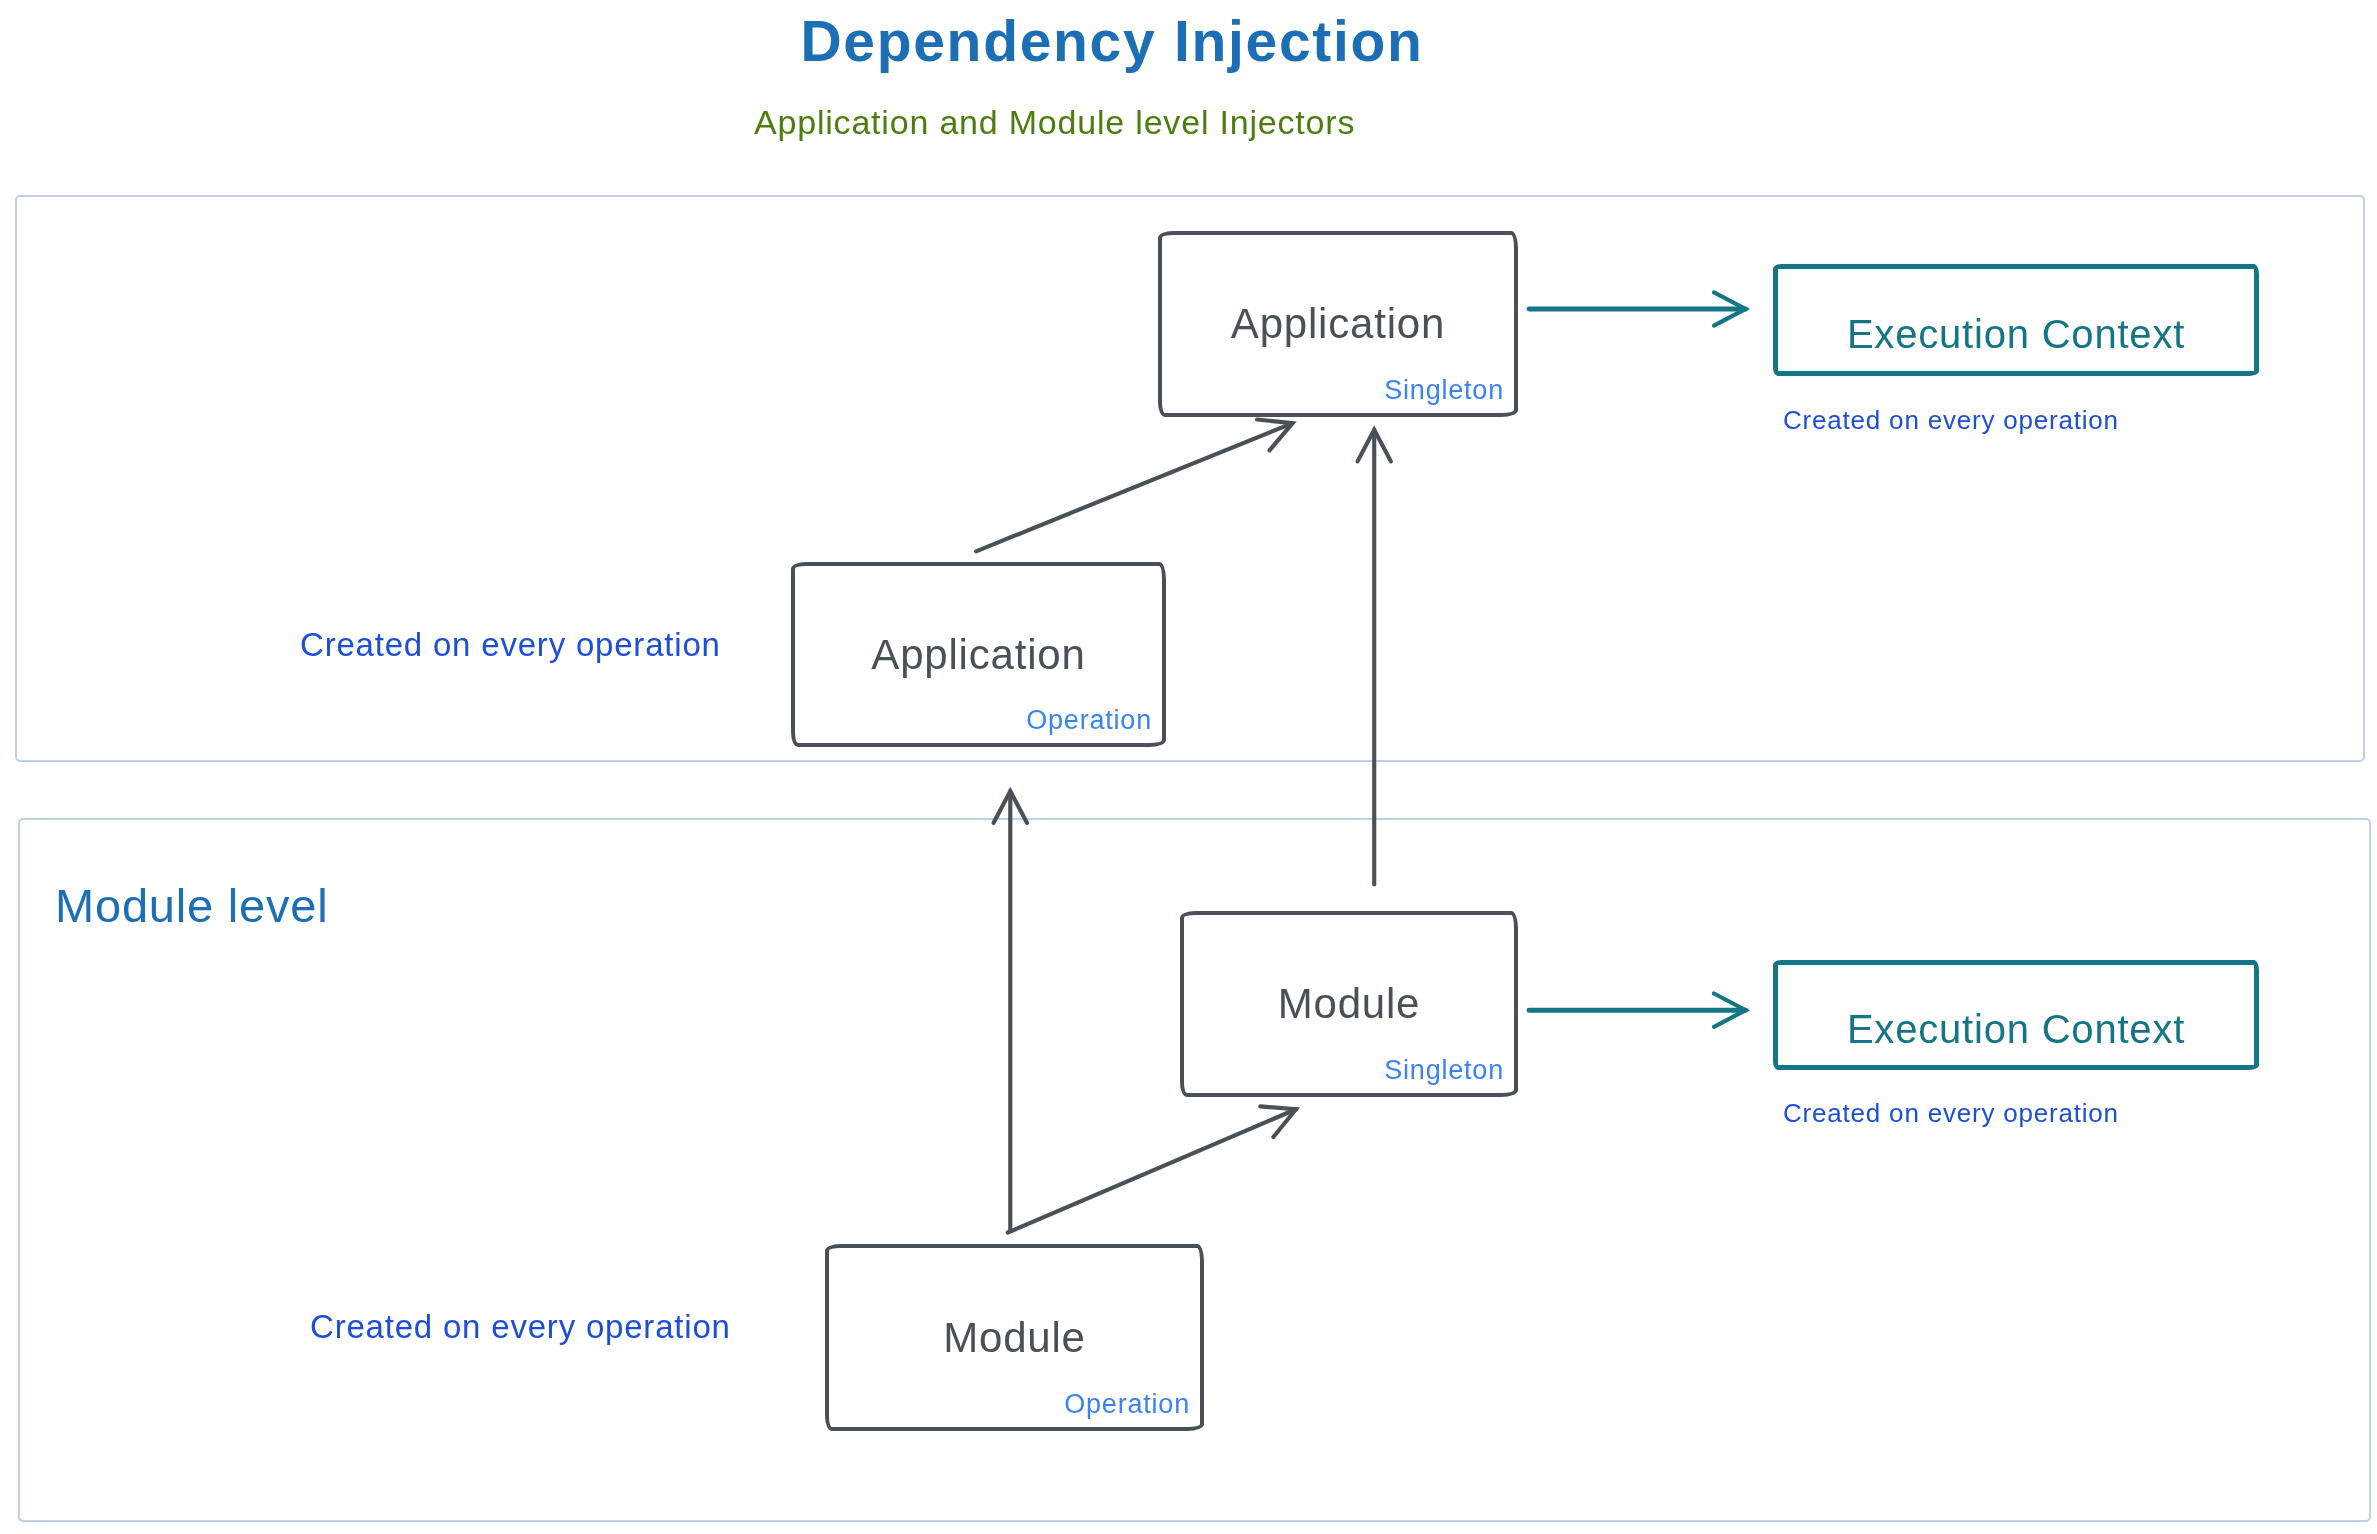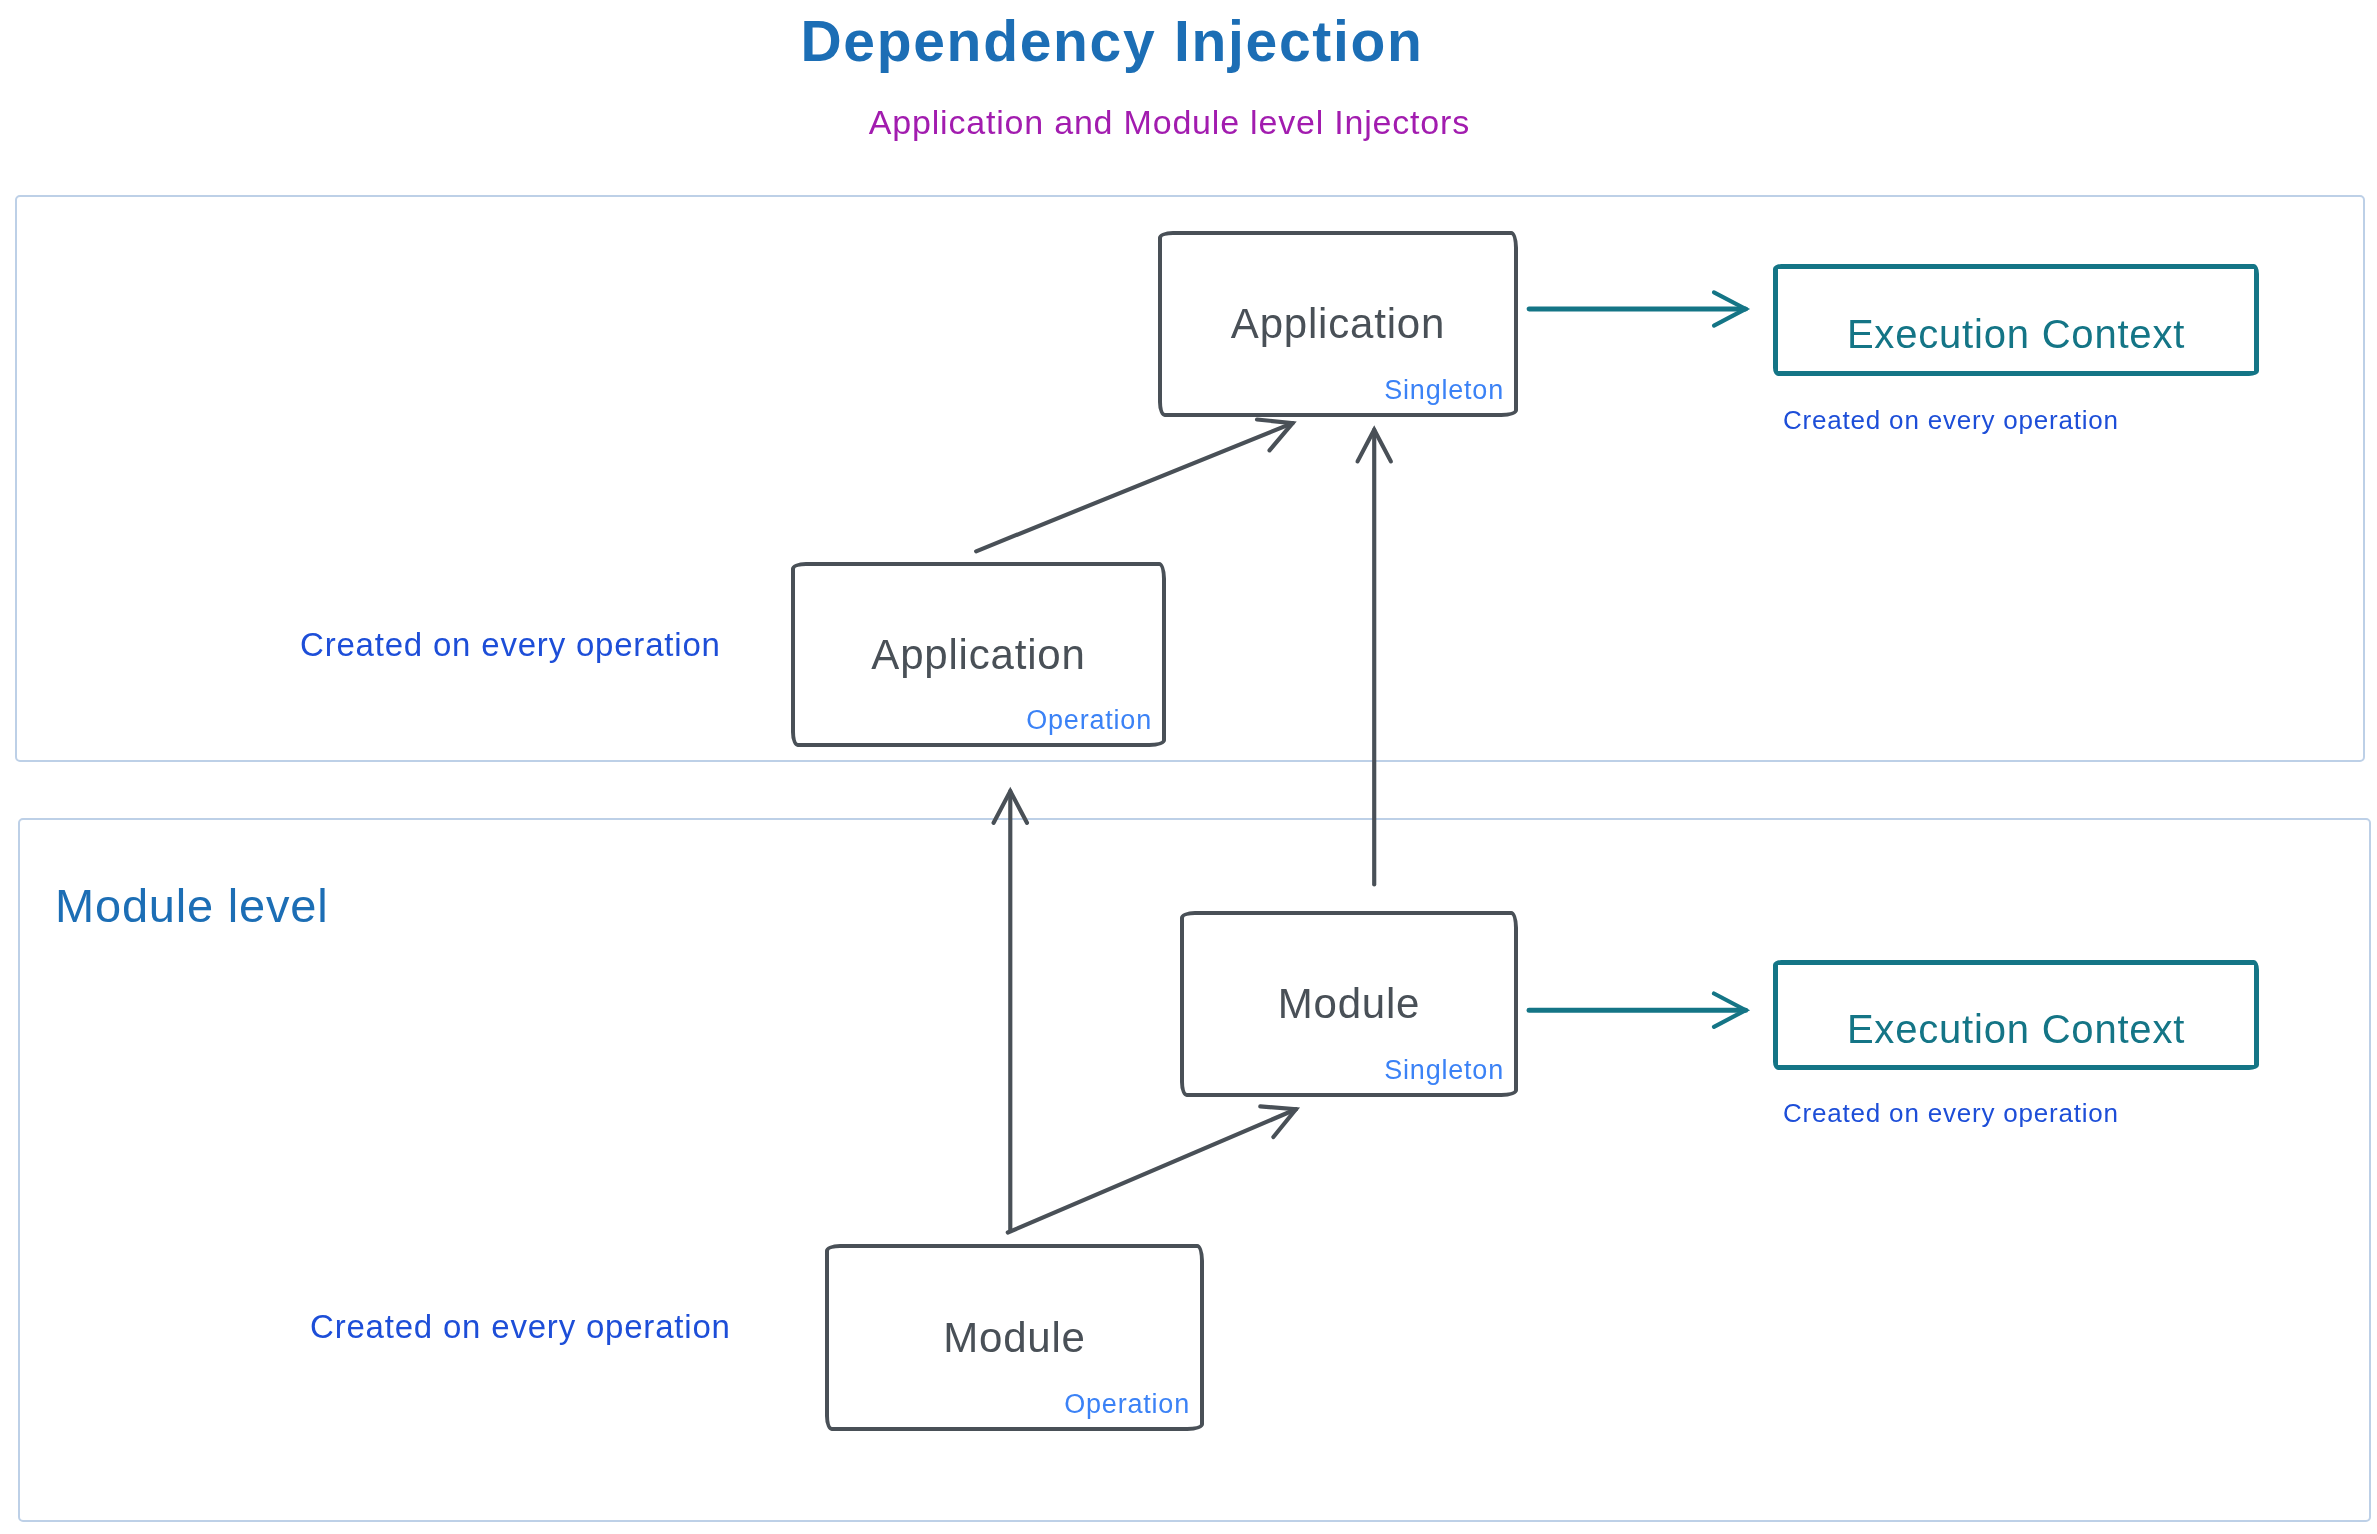--- a/index.html
+++ b/index.html
@@ -14,22 +14,22 @@
   .abs{position:absolute;}
   
   .title{
     left:754px;top:8.3px;width:716px;
     text-align:center;
     font-size:57px;font-weight:bold;
     color:#1c6eb5;letter-spacing:1.7px;
   }
   .subtitle{
     left:754px;top:103px;width:716px;
-    text-align:right;
-    font-size:34px;color:#a21caf;letter-spacing:0.8px;
+    text-align:left;
+    font-size:34px;color:#4d7c0f;letter-spacing:0.8px;
   }
   
   .level-container{
     border:2.5px solid #bdd0e7;
     border-radius:5px;
     background:transparent;
   }
   .container-app{left:15px;top:195px;width:2346px;height:563px;}
   .container-mod{left:18.3px;top:818px;width:2349px;height:700px;}
   .level-label{

